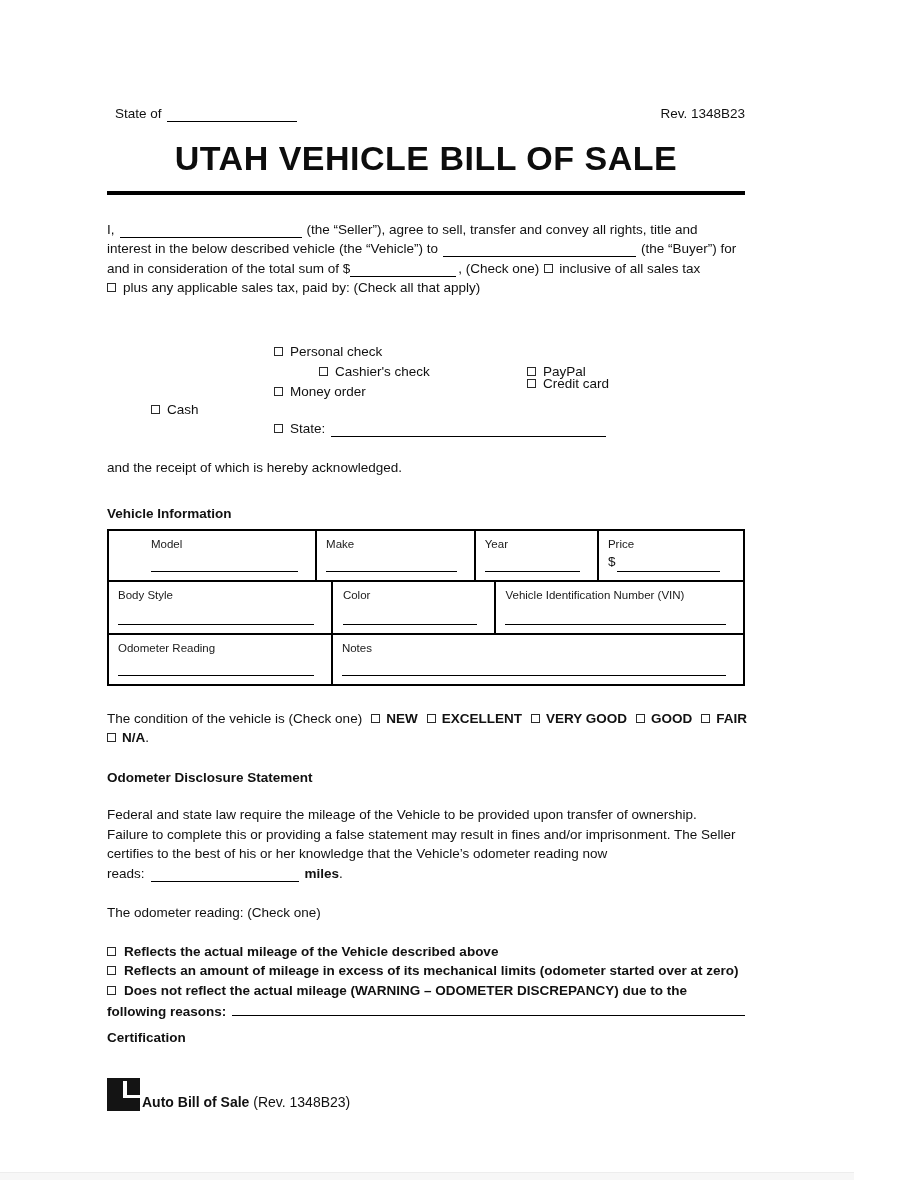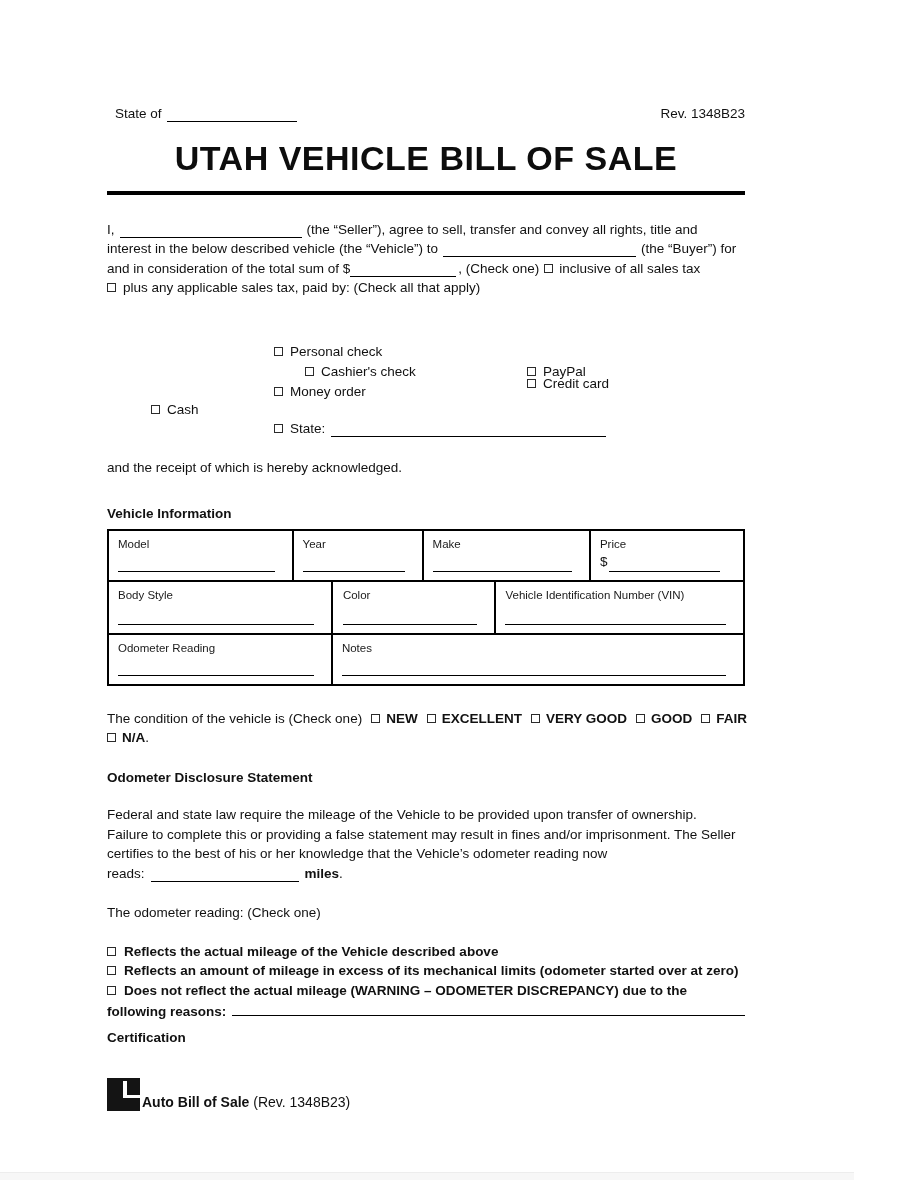--- a/index.html
+++ b/index.html
@@ -27,35 +27,35 @@
   .intro-blank1 { width:182px; margin:0 5px; }
   .intro-blank2 { width:193px; margin:0 5px; }
   .intro-blank3 { width:106px; margin-right:2px; }
   .inline-cb { margin:0 6px 0 5px; }
 
   
   .payment { position:relative; margin-top:44px; height:97px; }
   .pay-item { position:absolute; white-space:nowrap; }
   .pay-cash { left:44px; top:58px; }
   .pay-personal { left:167px; top:0; }
-  .pay-cashiers { left:168px; top:20px;padding-left:30px; }
+  .pay-cashiers { left:182px; top:20px;padding-left:30px; }
   .pay-money { left:167px; top:40px; }
   .pay-other { left:167px; top:77px; }
   .pay-credit { left:420px; top:0;margin-top:32px; }
   .pay-paypal { left:420px; top:20px; }
   .other-blank { width:275px; margin-left:6px; }
 
   .receipt { margin-top:19px; }
 
   .section-heading { margin-top:27px; font-weight:bold; }
 
   
   .vtable { margin-top:5px; border:2px solid #000; }
   .vrow { display:flex; border-top:2px solid #000; }
-  .vrow:first-child { border-top:none; }
+  .vrow:first-child { border-top:none;padding-left:33px; }
   .vcell { display:flex; flex-direction:column; border-left:2px solid #000; padding:6px 9px 8px; }
   .vcell:first-child { border-left:none; }
   .vcell .lbl { font-size:11.5px; line-height:14px; color:#1a1a1a; }
   .vcell .fill { flex:1; }
   .cell-line { border-bottom:1.5px solid #000; width:calc(100% - 8px); }
   .price-line-row { display:flex; align-items:flex-end; width:calc(100% - 14px); }
   .price-line-row .cell-line { flex:1; margin-left:2px; width:auto; }
   .r1 { height:49px; } .r2 { height:53px; } .r3 { height:51px; }
   .w-model { width:28.8%; } .w-make { width:26.4%; } .w-year { width:20.5%; } .w-price { width:24.3%; }
   .w-body { width:35%; } .w-color { width:25.8%;padding-left:10px; } .w-vin { width:39.2%; }
@@ -131,27 +131,27 @@
     <div class="receipt">and the receipt of which is hereby acknowledged.</div>
 
     <div class="section-heading">Vehicle Information</div>
     <div class="vtable">
       <div class="vrow r1">
         <div class="vcell w-model">
           <span class="lbl">Model</span>
           <span class="fill"></span>
             <span class="cell-line"></span>
         </div>
+        <div class="vcell w-make">
+          <span class="lbl">Make</span>
+          <span class="fill"></span>
+            <span class="cell-line"></span>
+        </div>
         <div class="vcell w-year">
           <span class="lbl">Year</span>
-          <span class="fill"></span>
-            <span class="cell-line"></span>
-        </div>
-        <div class="vcell w-make">
-          <span class="lbl">Make</span>
           <span class="fill"></span>
             <span class="cell-line"></span>
         </div>
         <div class="vcell w-price">
           <span class="lbl">Price</span>
           <span class="fill"></span>
           <span class="price-line-row">
               <span>$</span>
               <span class="cell-line"></span>
             </span>

